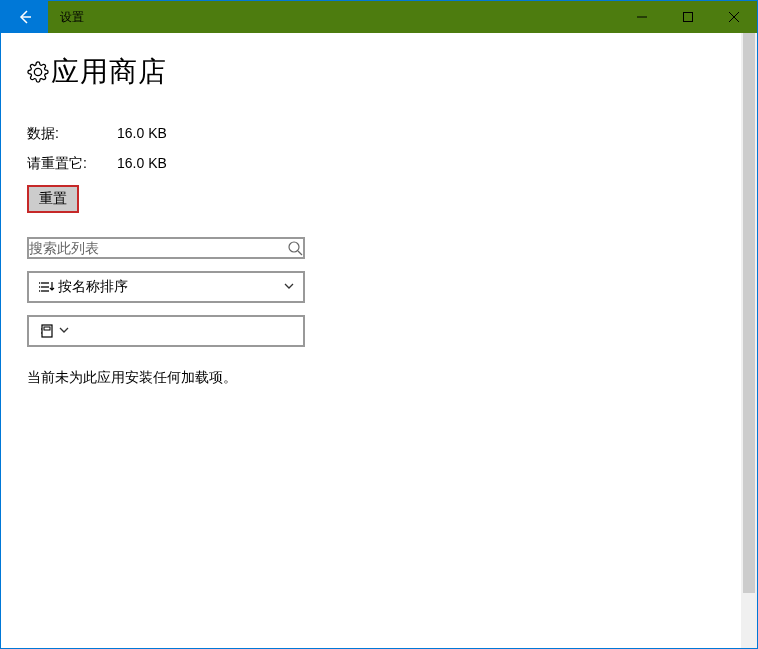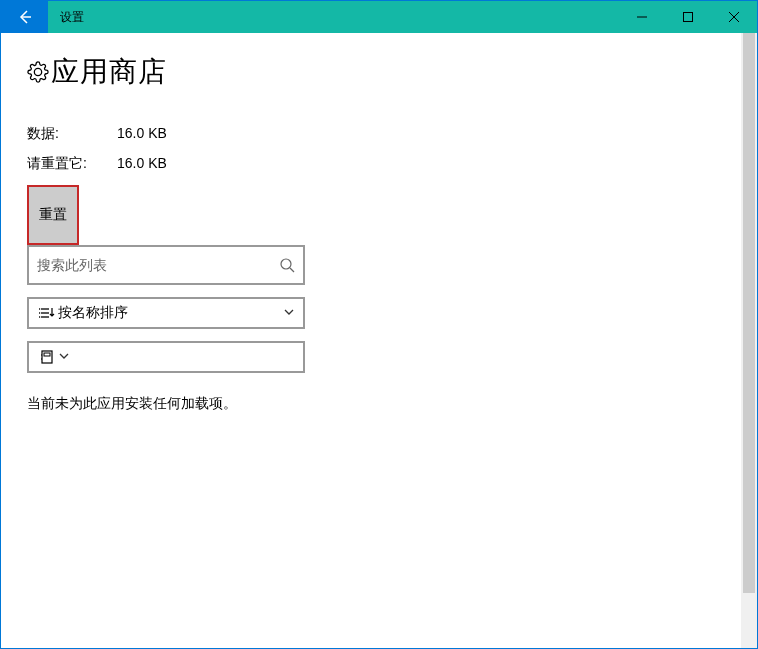--- a/index.html
+++ b/index.html
@@ -11,21 +11,21 @@
       width: 758px;
       height: 649px;
       overflow: hidden;
       border: 1px solid #0078d7;
       position: relative;
     }
     .titlebar {
       height: 32px;
       display: flex;
       align-items: stretch;
-      background: #14b8a6;
+      background: #4d7c0f;
     }
     .back-btn {
       width: 47px;
       background: #0078d7;
       color: #fff;
       display: flex;
       align-items: center;
       justify-content: center;
       font-size: 16px;
       cursor: pointer;
@@ -90,32 +90,33 @@
     }
     .kv-value {}
     .reset-hint {
       font-size: 14px;
       margin-top: 16px;
       margin-bottom: 12px;
     }
     .reset-btn {
       border: 2px solid #c62828;
       background: #ccc;
-      padding: 19px 10px;
+      padding: 3px 10px;
       font-size: 14px;
       cursor: pointer;
       font-family: inherit;
+      margin-bottom: 24px;
     }
     .search-box {
       width: 278px;
-      height: 40px;
+      height: 22px;
       border: 2px solid #999;
       display: flex;
       align-items: center;
-      padding: 0 8px;
+      padding: 0 0;
       margin-bottom: 12px;
     }
     .search-input {
       flex: 1;
       border: none;
       outline: none;
       font-size: 14px;
       font-family: inherit;
       background: transparent;
     }

